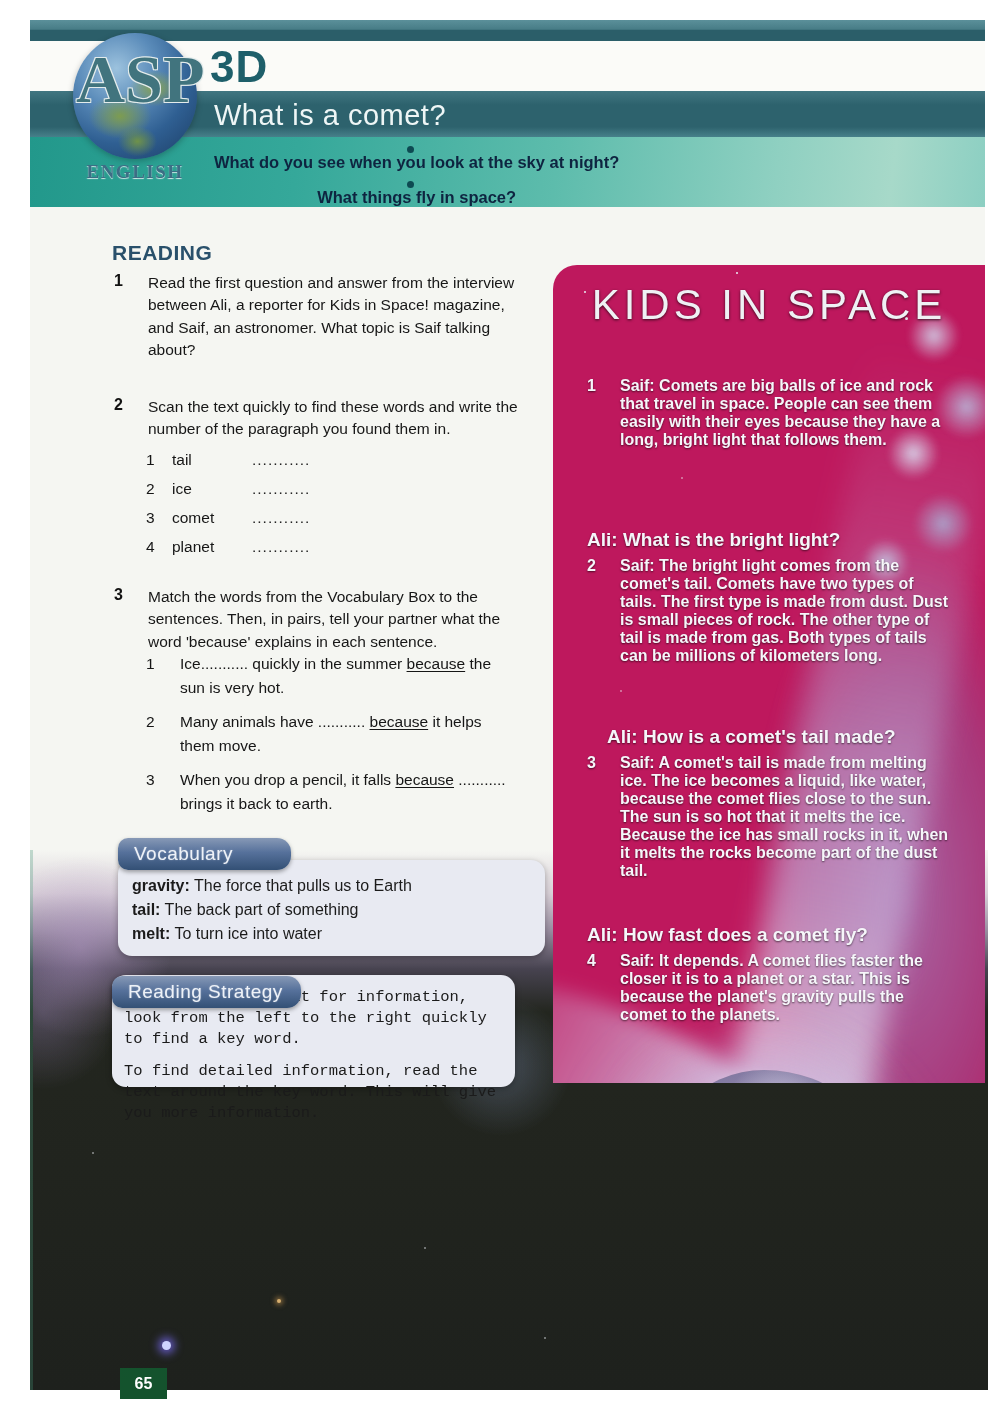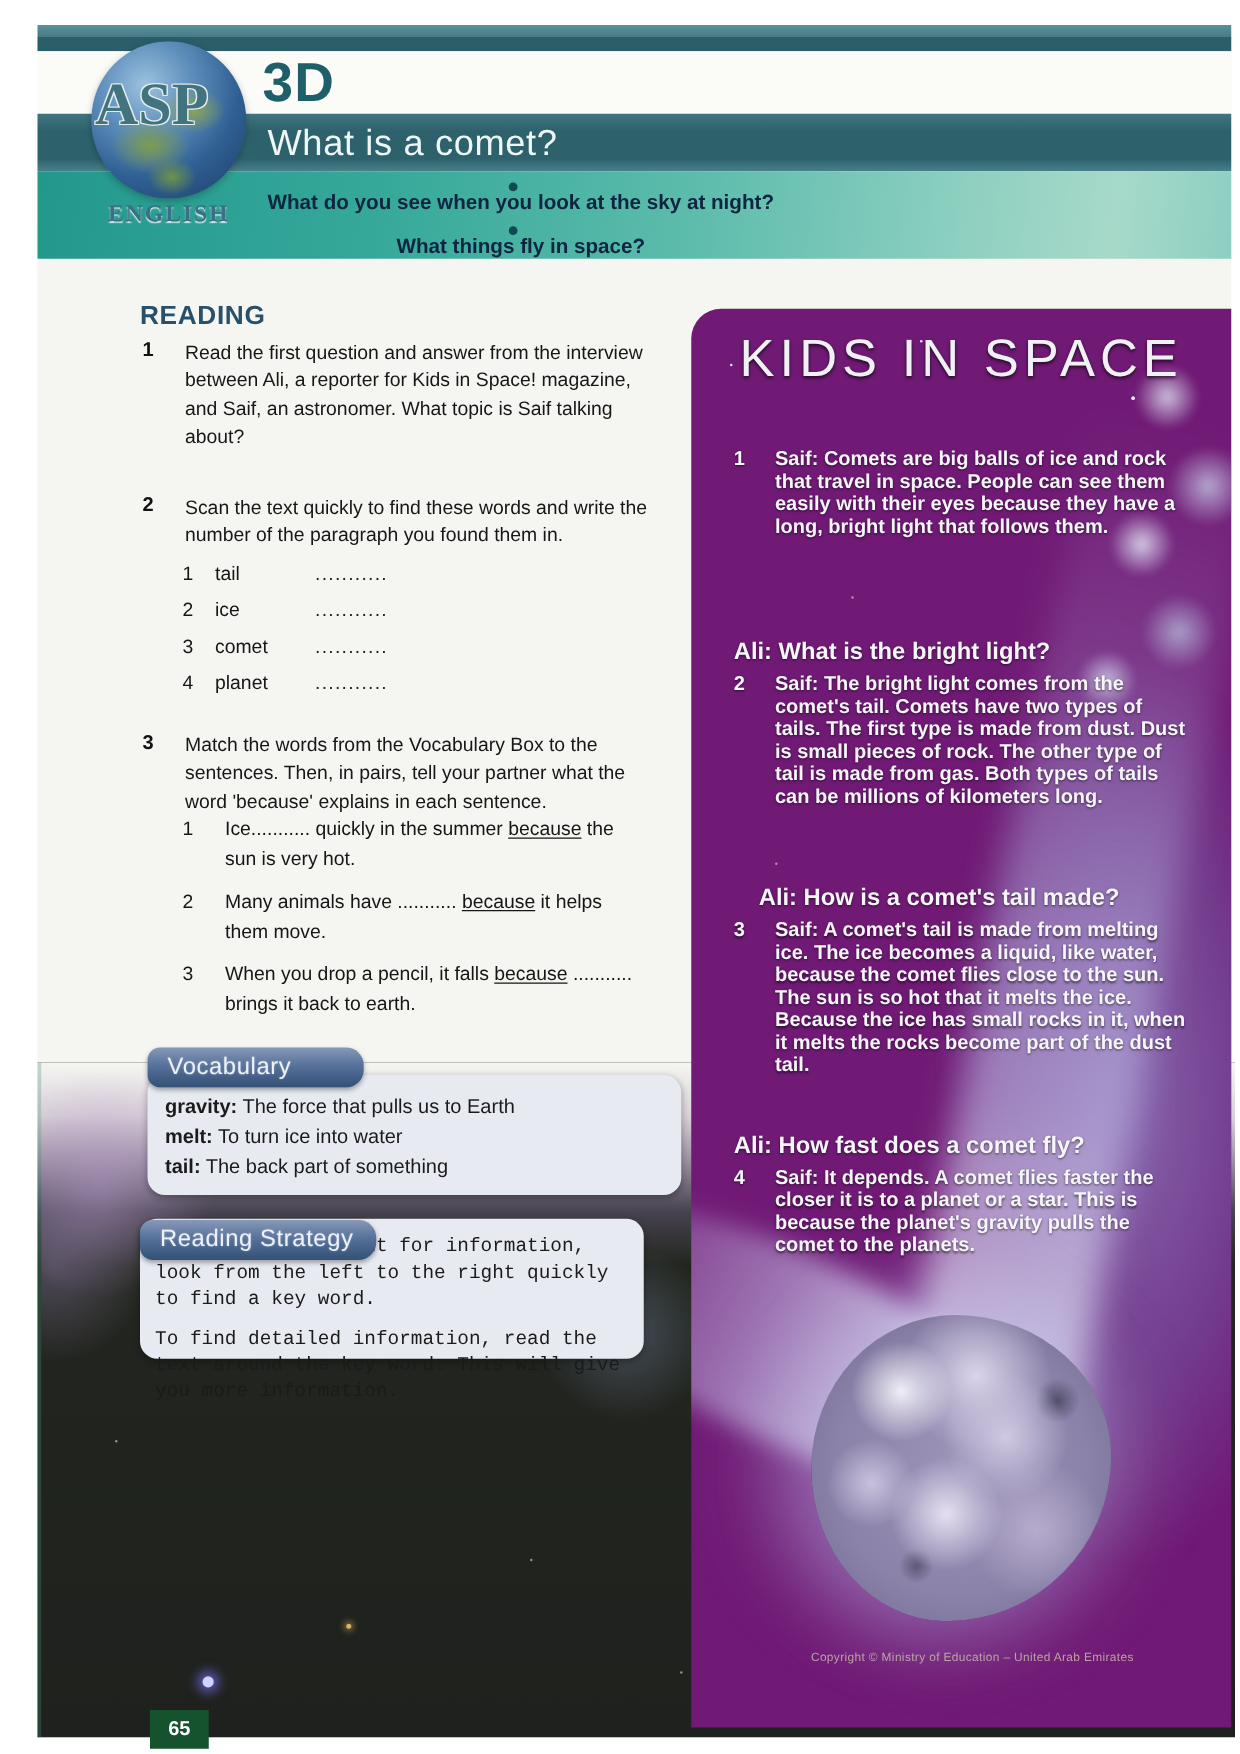--- a/index.html
+++ b/index.html
@@ -29,22 +29,22 @@
 
   
   .globe{left:73px;top:33px;width:124px;height:126px;border-radius:50%;overflow:hidden;
     background:
       radial-gradient(ellipse 42px 30px at 38% 66%,#7d9c50 0%,rgba(125,156,80,0) 75%),
       radial-gradient(ellipse 34px 24px at 66% 44%,#88a355 0%,rgba(136,163,85,0) 75%),
       radial-gradient(ellipse 26px 20px at 52% 86%,#6f924a 0%,rgba(111,146,74,0) 75%),
       radial-gradient(circle at 35% 28%,#9cc2de 0%,#5b8cba 32%,#2f5f92 62%,#1b3c63 100%);
     box-shadow:0 2px 6px rgba(0,0,0,0.25);}
   .globe-text{left:76px;top:40px;width:120px;
-    font-family:"Liberation Serif",serif;font-size:48px;font-weight:bold;color:rgba(42,99,110,0.88);
-    text-shadow:-1px -1px 0 #e4ecec,1px -1px 0 #e4ecec,-1px 1px 0 #e4ecec,1px 1px 0 #e4ecec;margin-top:16px;}
+    font-family:"Liberation Serif",serif;font-size:68px;font-weight:bold;color:rgba(42,99,110,0.88);
+    text-shadow:-1px -1px 0 #e4ecec,1px -1px 0 #e4ecec,-1px 1px 0 #e4ecec,1px 1px 0 #e4ecec;}
   .english{left:70px;top:161px;width:130px;text-align:center;
     font-family:"Liberation Serif",serif;font-size:19px;font-weight:bold;color:#3c6e85;
     letter-spacing:1.5px;text-shadow:0 1px 1px rgba(255,255,255,0.8);}
 
   
   .reading-heading{left:112px;top:241px;font-size:21px;font-weight:bold;color:#29506b;letter-spacing:0.5px;}
   .ex{display:flex;}
   .ex-num{width:34px;font-size:16px;font-weight:bold;color:#111;flex:0 0 auto;}
   .ex-text{width:380px;font-size:15.5px;line-height:1.45;color:#171717;}
 
@@ -74,21 +74,21 @@
   
   .space-bottom{left:30px;top:850px;width:955px;height:540px;
     background:
       radial-gradient(circle 130px at 5% 18%,rgba(178,150,198,0.55) 0%,rgba(178,150,198,0) 70%),
       radial-gradient(circle 110px at 1% 30%,rgba(150,130,180,0.4) 0%,rgba(150,130,180,0) 70%),
       radial-gradient(circle 100px at 49% 40%,rgba(150,170,220,0.30) 0%,rgba(150,170,220,0) 70%),
       linear-gradient(180deg,#f5f6f2 0%,#d9d1d8 8%,#988da0 15%,#474350 22%,#23261f 30%,#1e211d 100%);
     border-left:3px solid rgba(70,150,120,0.30);}
 
   
-  .panel{left:553px;top:247px;width:432px;height:1135px;background:#701a75;
+  .panel{left:553px;top:265px;width:432px;height:818px;background:#be185d;
     border-top-left-radius:24px;overflow:hidden;}
   .panel .decor{position:absolute;pointer-events:none;}
   .glow-right{right:-70px;top:280px;width:300px;height:720px;
     background:radial-gradient(ellipse at center,rgba(150,158,216,0.55) 0%,rgba(122,132,192,0.30) 45%,rgba(122,132,192,0) 72%);
     filter:blur(6px);}
   .fragment{right:-25px;top:35px;width:160px;height:330px;transform:rotate(16deg);border-radius:40%;
     background:
       radial-gradient(circle 26px at 30% 12%,#d0c9e3 0%,rgba(208,201,227,0) 100%),
       radial-gradient(circle 32px at 62% 30%,#b9afd3 0%,rgba(185,175,211,0) 100%),
       radial-gradient(circle 26px at 38% 48%,#dad4e9 0%,rgba(218,212,233,0) 100%),
@@ -267,22 +267,22 @@
     </div>
     <div class="sentence">
       <span>3</span>
       <span><span>When you drop a pencil, it falls </span><u>because</u><span> ........... brings it back to earth.</span></span>
     </div>
   </div>
 
   <div class="abs infobox vocab-box">
     <div class="vocab-entries">
       <div><span class="vocab-term">gravity:</span><span> The force that pulls us to Earth</span></div>
+      <div><span class="vocab-term">tail:</span><span> The back part of something</span></div>
       <div><span class="vocab-term">melt:</span><span> To turn ice into water</span></div>
-      <div><span class="vocab-term">tail:</span><span> The back part of something</span></div>
     </div>
   </div>
   <div class="abs tab vocab-tab">Vocabulary</div>
 
   <div class="abs infobox strategy-box">
     <div class="strategy-text">
       <div class="p1">When scanning a text for information, look from the left to the right quickly to find a key word.</div>
       <div class="p2">To find detailed information, read the text around the key word. This will give you more information.</div>
     </div>
   </div>

